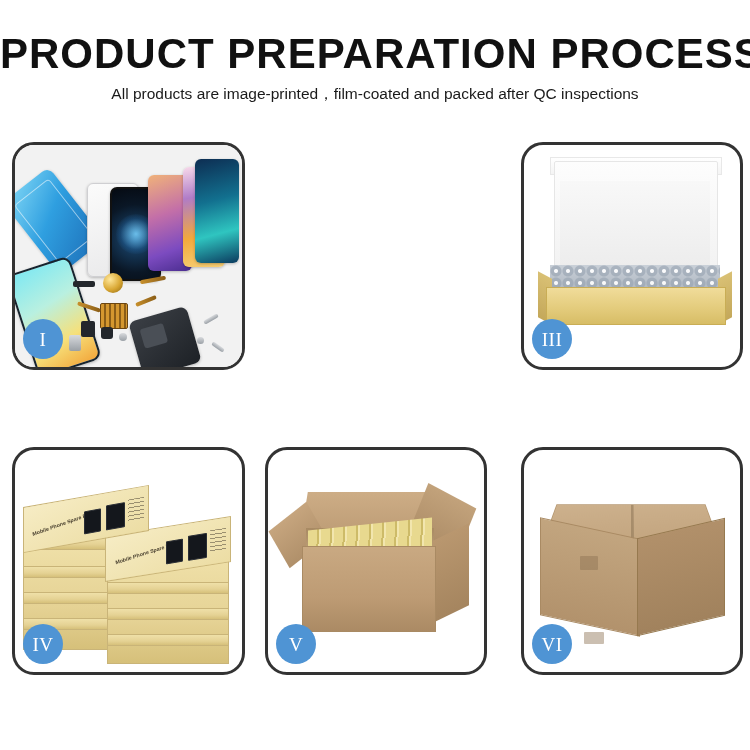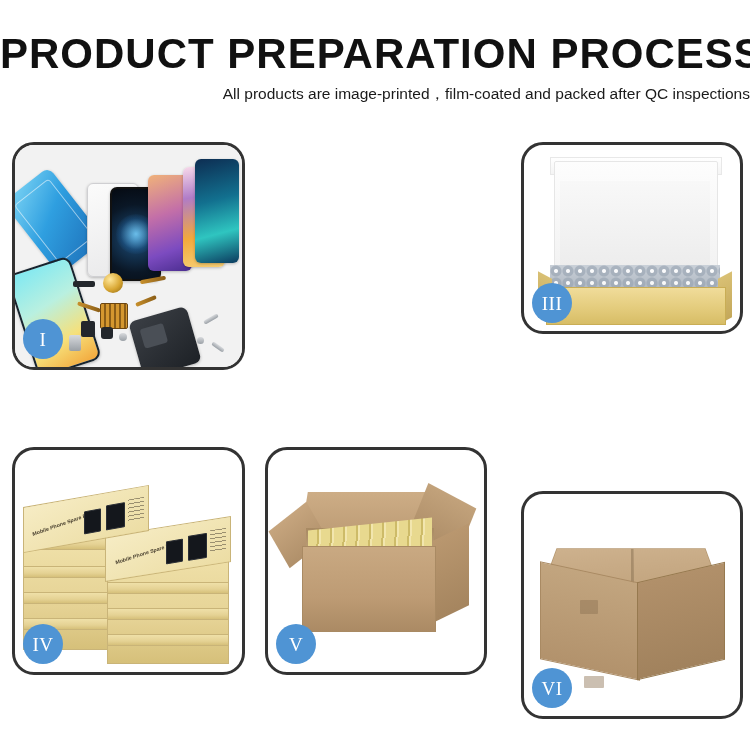--- a/index.html
+++ b/index.html
@@ -19,43 +19,43 @@
     text-align:center;
     font-size:42px;line-height:48px;
     font-weight:700;
     letter-spacing:1.0px;
     color:#111111;
     white-space:nowrap;
     font-family:"Liberation Sans","DejaVu Sans",sans-serif;
   }
   .subtitle{
     position:absolute;left:0;top:83px;width:750px;
-    text-align:right;
+    text-align:center;
     font-size:15.5px;line-height:22px;
     font-weight:400;
     color:#1a1a1a;
     white-space:nowrap;
   }
 
   
   .grid{position:absolute;left:0;top:140px;width:750px;height:540px;}
   .panel{
     position:absolute;
     box-sizing:border-box;
     border:3px solid #333333;
     border-radius:22px;
     background:#ffffff;
     overflow:hidden;
   }
   .p1{left:12px;  top:2px;   width:233px;height:228px;}
   .p2{left:265px; top:2px;   width:222px;height:228px;}
-  .p3{left:521px; top:2px;   width:222px;height:192px;}
+  .p3{left:521px; top:2px;   width:222px;height:228px;}
   .p4{left:12px;  top:307px; width:233px;height:228px;}
   .p5{left:265px; top:307px; width:222px;height:228px;}
-  .p6{left:521px; top:307px; width:222px;height:228px;margin-top:44px;}
+  .p6{left:521px; top:307px; width:222px;height:228px;}
 
   .scene{position:absolute;left:0;top:0;width:100%;height:100%;}
 
   
   .badge{
     position:absolute;left:8px;bottom:8px;
     width:40px;height:40px;border-radius:50%;
     background:#4f94d4;
     display:flex;align-items:center;justify-content:center;
     color:#ffffff;

